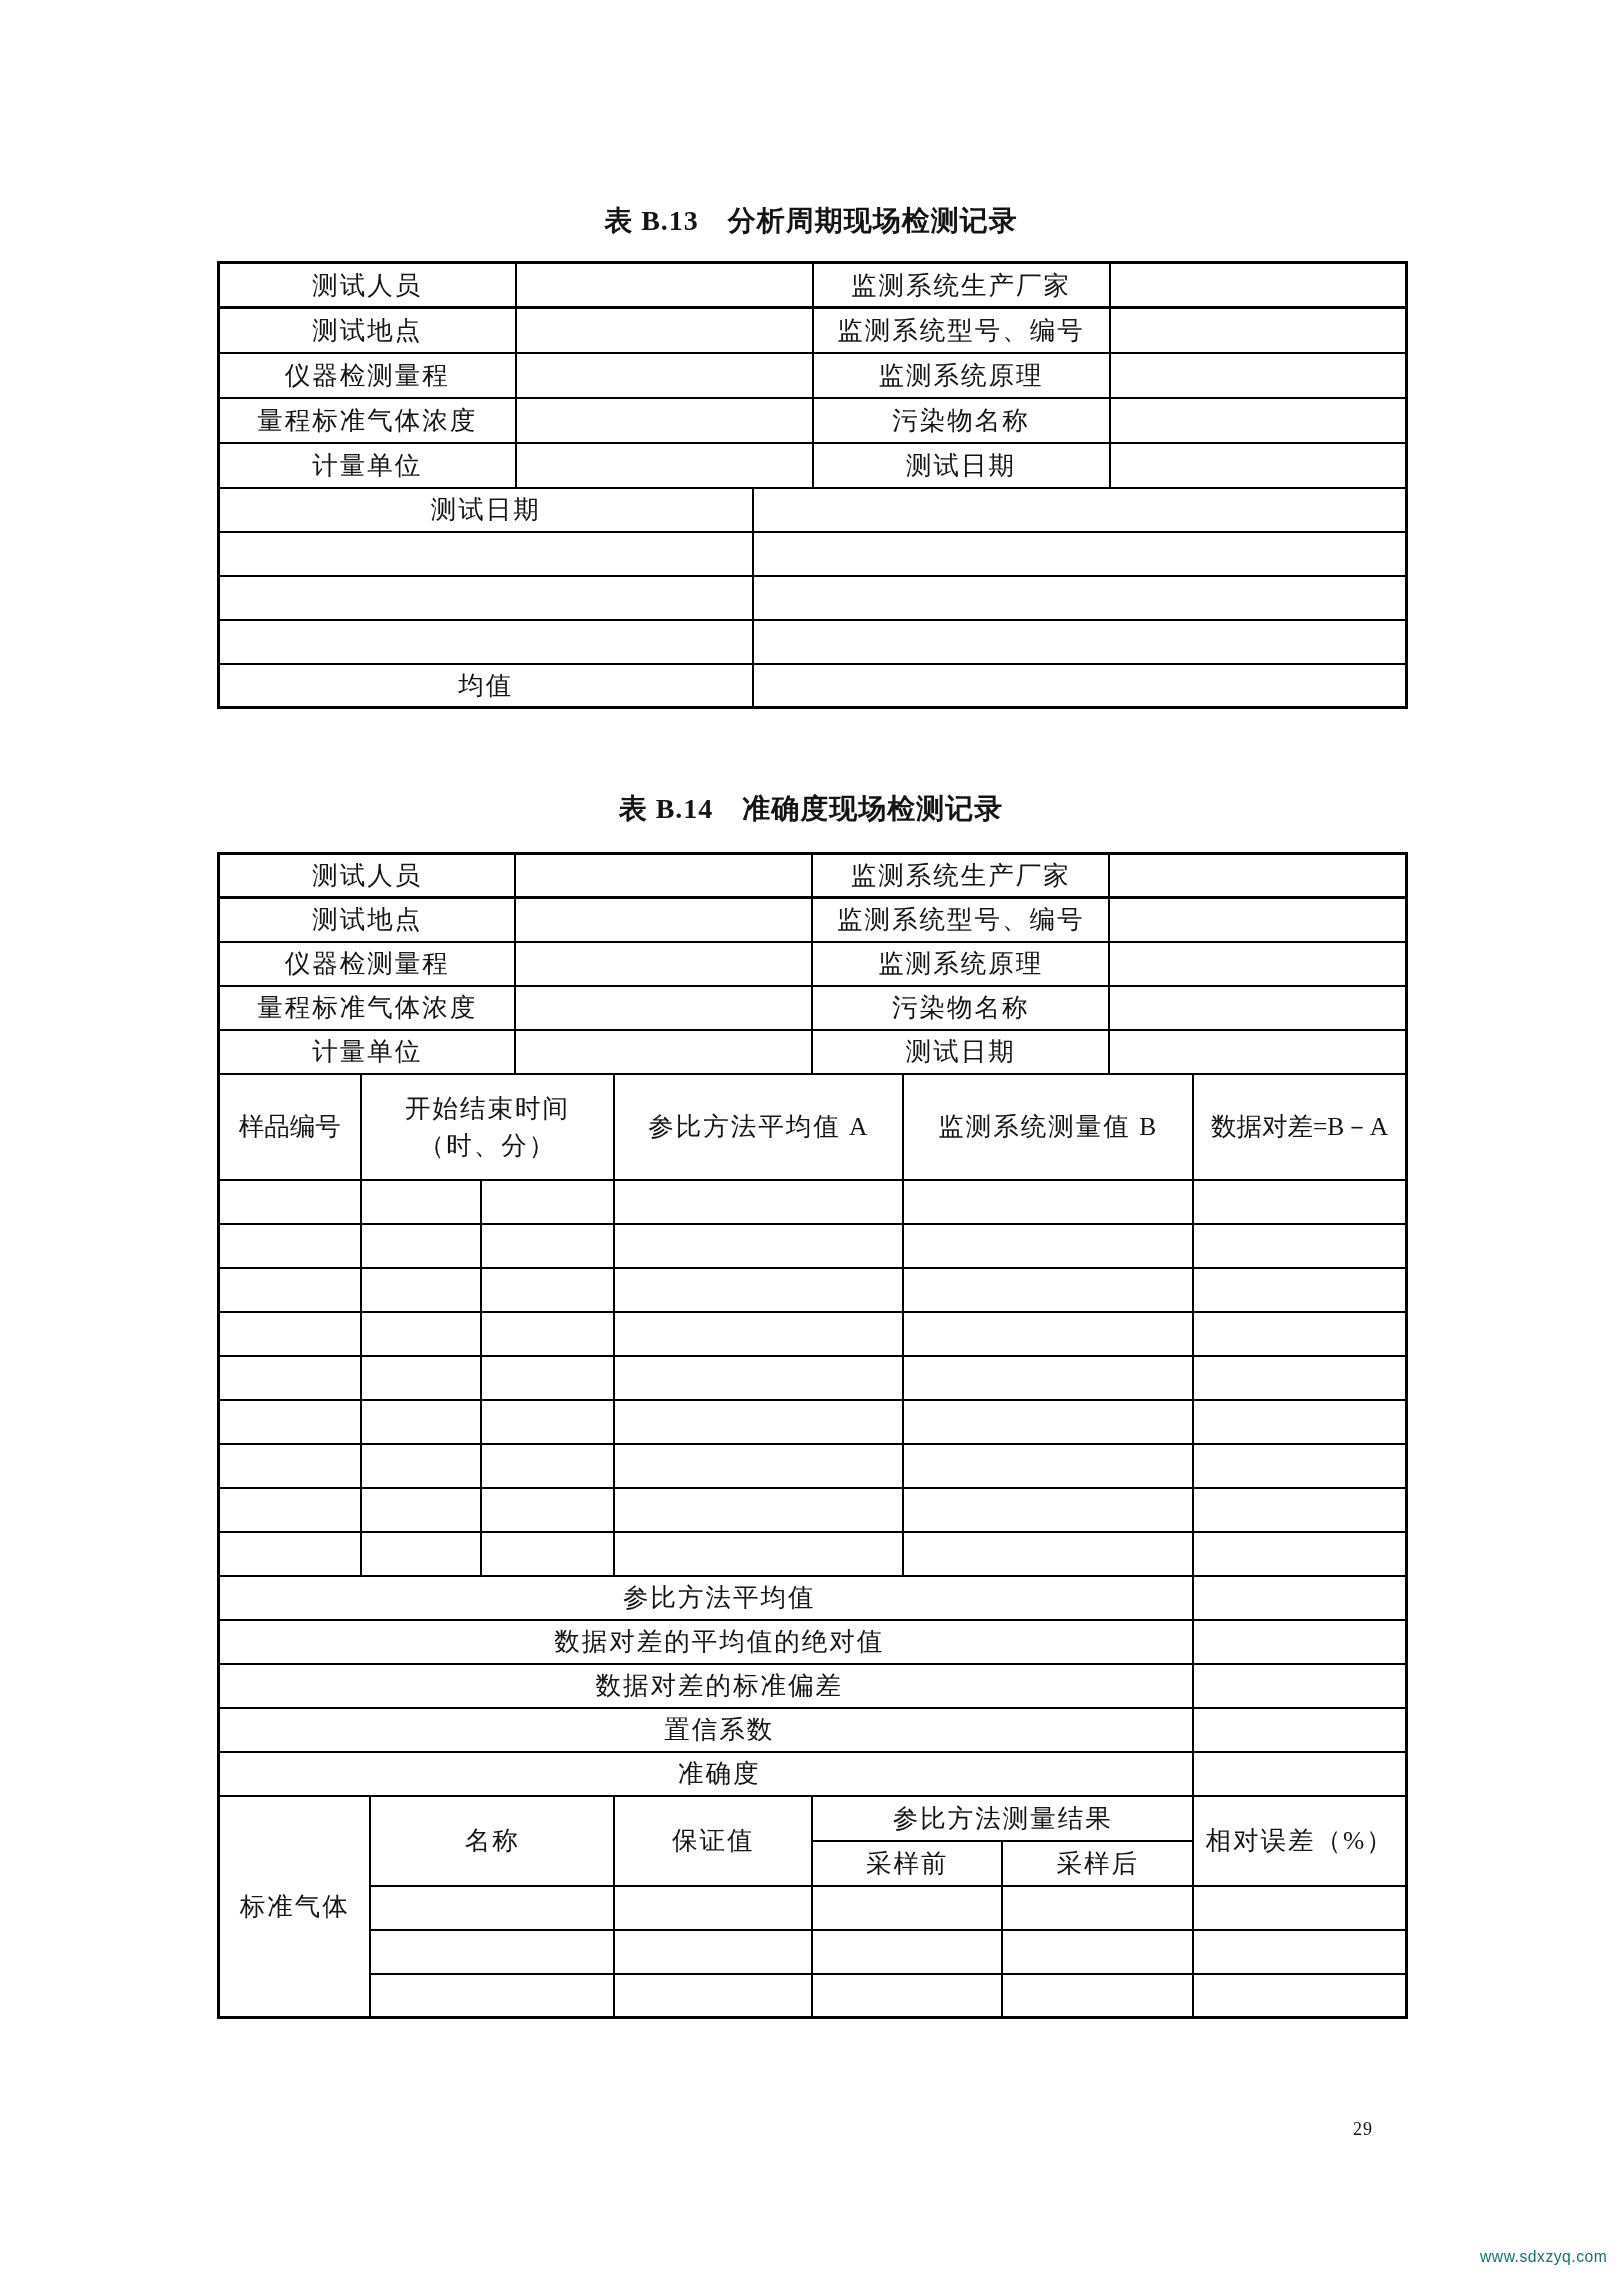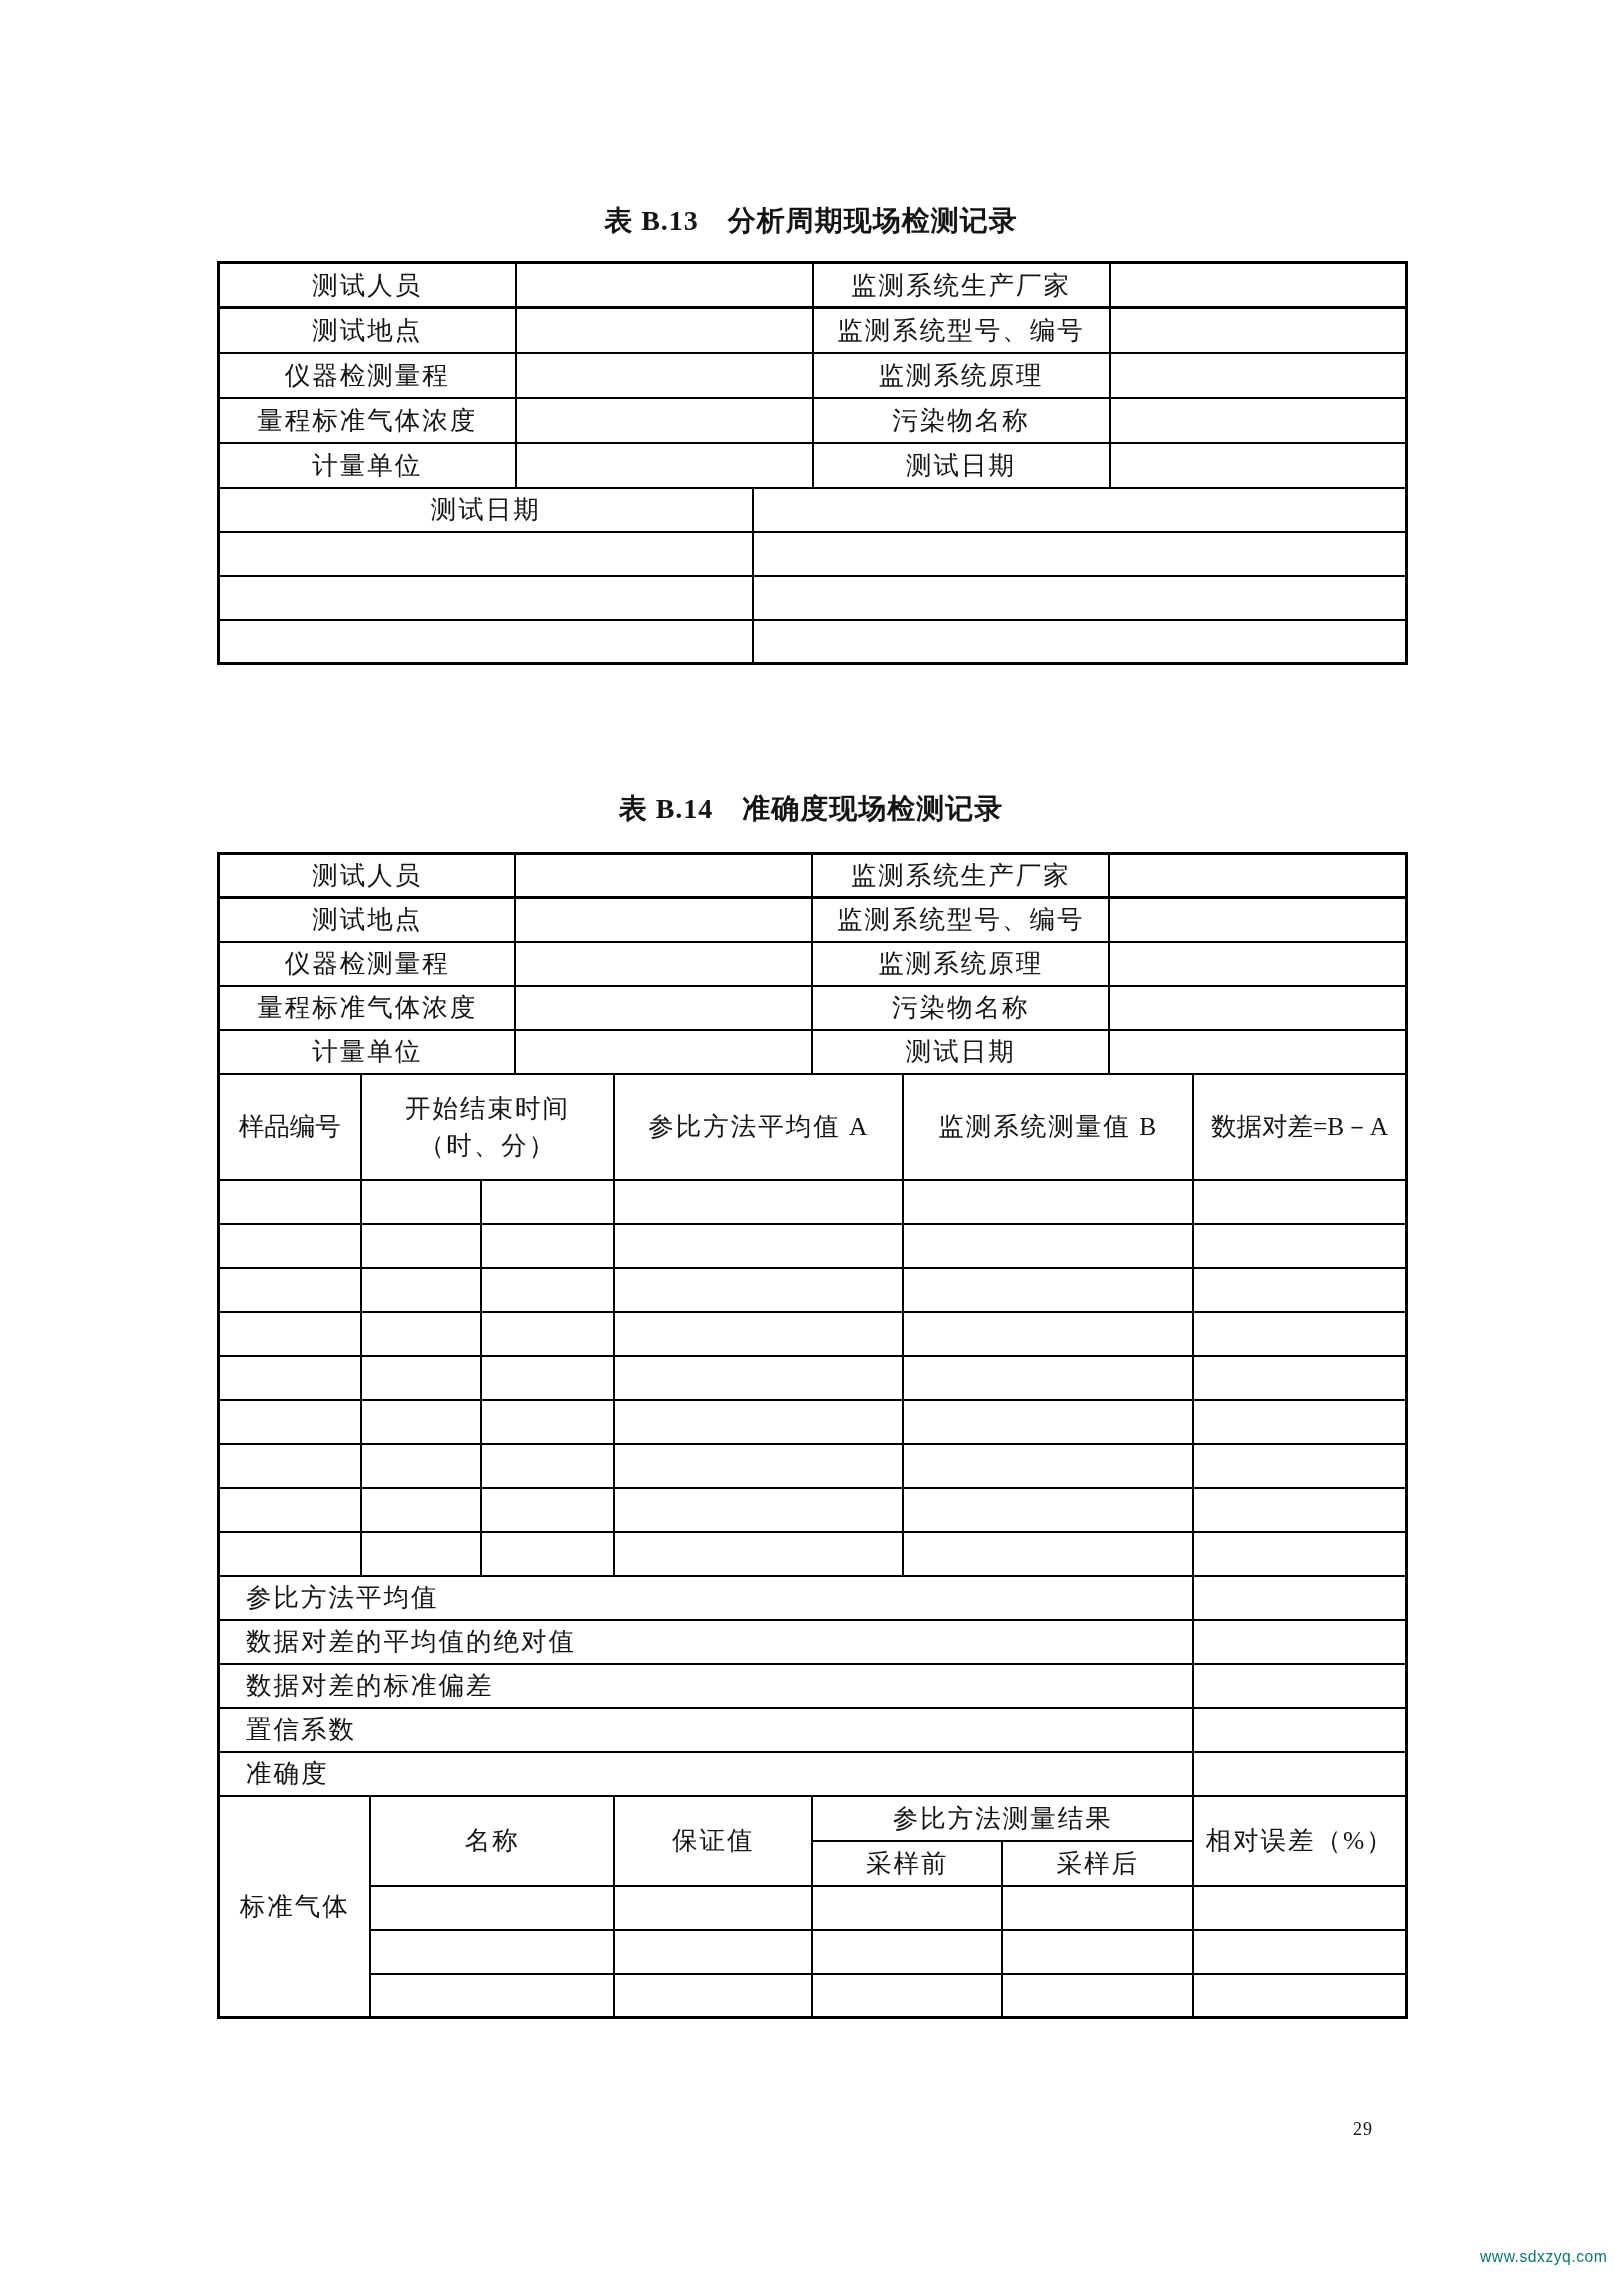--- a/index.html
+++ b/index.html
@@ -28,21 +28,21 @@
     border:2px solid #000;
     padding:0; margin:0;
     text-align:center; vertical-align:middle;
     font-size:25.5px; letter-spacing:2px;
     overflow:hidden;
   }
   tr.thickb > td { border-bottom-width:3.9px; }
   tr.h45 { height:44px; }
   tr.h46 { height:45px; }
   tr.h85 { height:106px; }
-  td.lefttext { text-align:left; padding-left:26px; letter-spacing:2px; }
+  td.lefttext { text-align:center; padding-left:26px; letter-spacing:2px; }
   td.tight { letter-spacing:0; }
   .twoline span { display:block; line-height:37px; }
   #page-number {
     position:absolute; left:1353px; top:2119px;
     font-size:18px; letter-spacing:1px;
   }
   #watermark {
     position:absolute; right:13.7px; top:2248px;
     font-family:"Liberation Sans","DejaVu Sans",sans-serif;
     font-size:15.7px; color:#0f766e; letter-spacing:0.5px;
@@ -99,20 +99,24 @@
   <tr class="h45">
     <td colspan="2"></td>
     <td colspan="3"></td>
   </tr>
       <tr class="h45">
     <td colspan="2"></td>
     <td colspan="3"></td>
   </tr>
       <tr class="h45">
     <td colspan="2"></td>
+    <td colspan="3"></td>
+  </tr>
+  <tr class="h45">
+    <td colspan="2">均值</td>
     <td colspan="3"></td>
   </tr>
 </tbody>
   </table>
 
 <div class="doc-title" id="title2">表 B.14　准确度现场检测记录</div>
 
 <table class="sheet" id="table2">
   <colgroup>
     <col style="width:142px">

